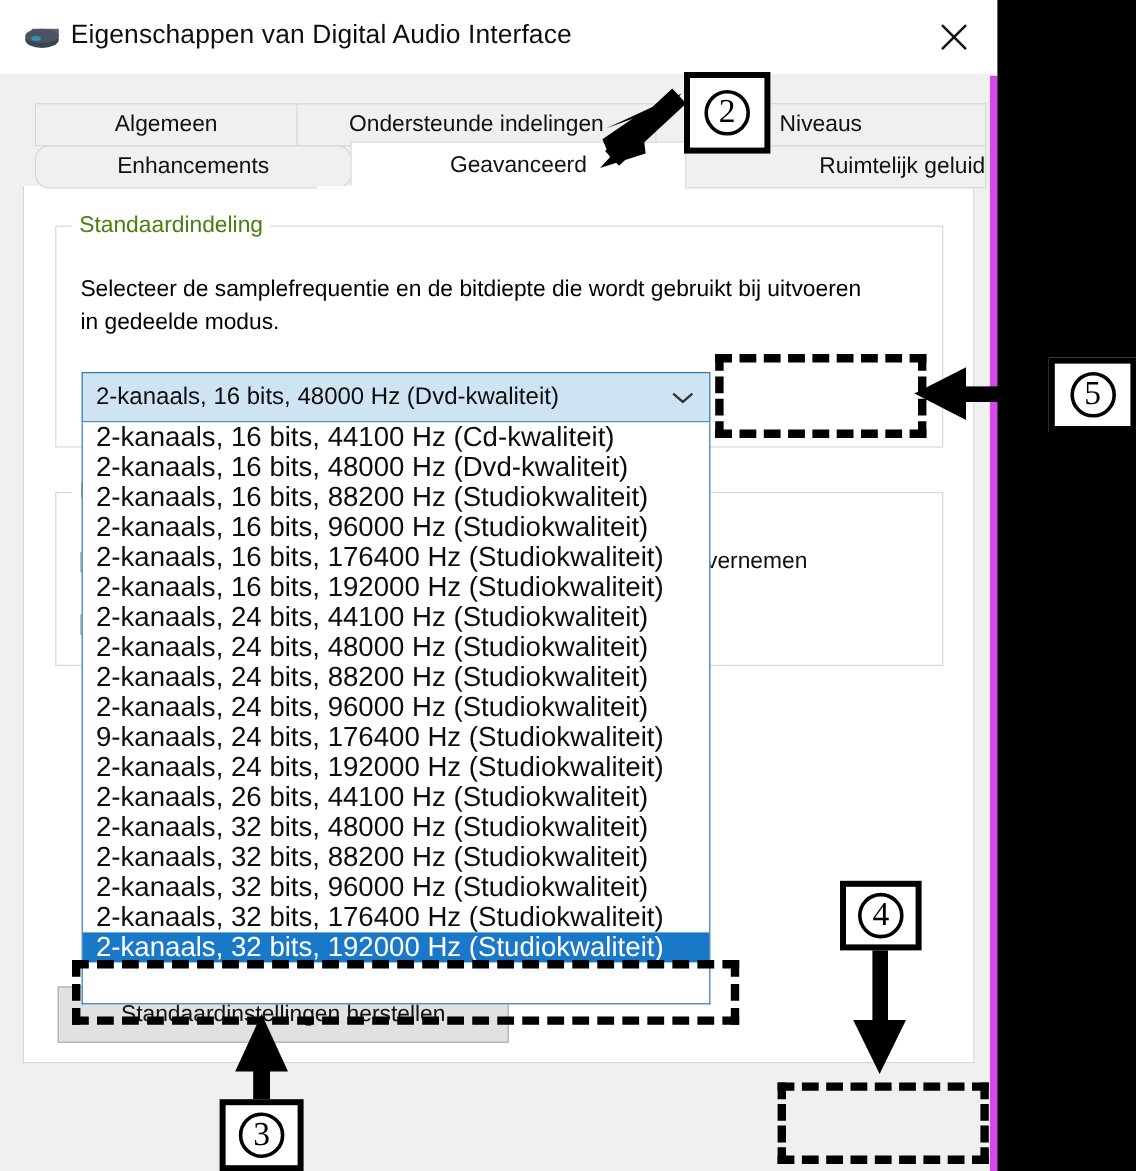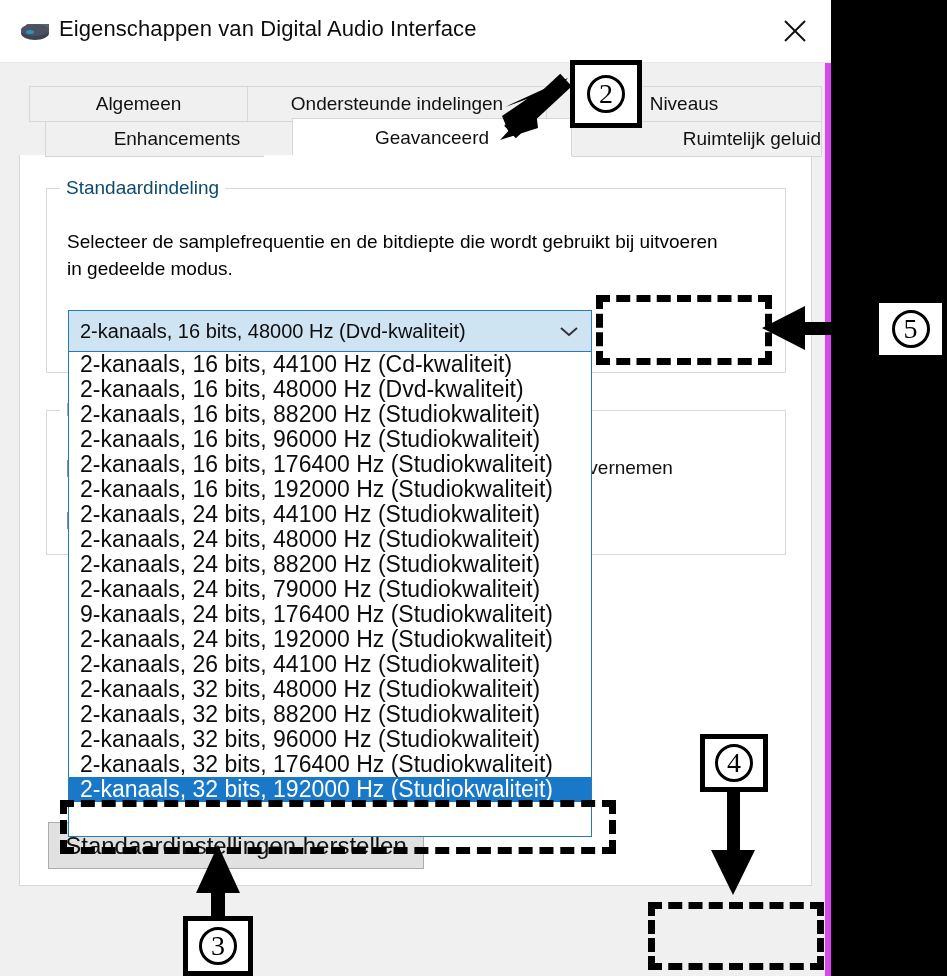--- a/index.html
+++ b/index.html
@@ -66,21 +66,21 @@
     cursor: default;
   }
   .tab.active {
     background: #ffffff;
     border-bottom-color: #ffffff;
     z-index: 4;
   }
   #tab-algemeen        { left: 0px;   top: 0px;  width: 219px; height: 36px; }
   #tab-ondersteunde    { left: 218px; top: 0px;  width: 300px; height: 36px; }
   #tab-niveaus         { left: 517px; top: 0px;  width: 276px; height: 36px; }
-  #tab-enhancements    { left: 16px;   top: 35px; width: 264px; height: 36px; }
+  #tab-enhancements    { left: 0px;   top: 35px; width: 264px; height: 36px; border-radius: 12px; }
   #tab-geavanceerd     { left: 263px; top: 32px; width: 280px; height: 39px; }
   #tab-ruimtelijk      { left: 542px; top: 35px; width: 251px; height: 36px; justify-content: flex-end; }
 
   
   #tabpage {
     position: absolute;
     left: 19px; top: 155px;
     width: 793px; height: 731px;
     background: #ffffff;
     border: 1px solid #d7d7d7;
@@ -97,21 +97,21 @@
   
   .groupbox {
     position: absolute;
     border: 1px solid #d8d8d8;
   }
   .group-label {
     position: absolute;
     background: #ffffff;
     padding: 0 6px;
     font-size: 19px;
-    color: #0c4a6e;
+    color: #4d7c0f;
     white-space: nowrap;
   }
   #group-standaard { left: 46px; top: 188px; width: 740px; height: 185px; }
   #group-standaard-label { left: 60px; top: 177px; }
 
   #standaard-desc {
     position: absolute;
     left: 67px; top: 228px;
     width: 660px;
     font-size: 19px;
@@ -148,21 +148,21 @@
   #chk-exclusive  { left: 67px; top: 457px; }
   #chk-priority   { left: 67px; top: 509px; }
 
   
   #restore-defaults {
     position: absolute;
     left: 48px; top: 822px;
     width: 376px; height: 47px;
     background: #e1e1e1;
     border: 1px solid #adadad;
-    font-size: 24px;
+    font-size: 19px;
     color: #111;
     display: flex; align-items: center; justify-content: center;
     cursor: default;
     white-space: nowrap;
   }
 
   
   #combo {
     position: absolute;
     left: 68px; top: 310px;
@@ -362,21 +362,21 @@
       <div id="dropdown-options">
           <div class="opt">2-kanaals, 16 bits, 44100 Hz (Cd-kwaliteit)</div>
           <div class="opt">2-kanaals, 16 bits, 48000 Hz (Dvd-kwaliteit)</div>
           <div class="opt">2-kanaals, 16 bits, 88200 Hz (Studiokwaliteit)</div>
           <div class="opt">2-kanaals, 16 bits, 96000 Hz (Studiokwaliteit)</div>
           <div class="opt">2-kanaals, 16 bits, 176400 Hz (Studiokwaliteit)</div>
           <div class="opt">2-kanaals, 16 bits, 192000 Hz (Studiokwaliteit)</div>
           <div class="opt">2-kanaals, 24 bits, 44100 Hz (Studiokwaliteit)</div>
           <div class="opt">2-kanaals, 24 bits, 48000 Hz (Studiokwaliteit)</div>
           <div class="opt">2-kanaals, 24 bits, 88200 Hz (Studiokwaliteit)</div>
-          <div class="opt">2-kanaals, 24 bits, 79000 Hz (Studiokwaliteit)</div>
+          <div class="opt">2-kanaals, 24 bits, 96000 Hz (Studiokwaliteit)</div>
           <div class="opt">9-kanaals, 24 bits, 176400 Hz (Studiokwaliteit)</div>
           <div class="opt">2-kanaals, 24 bits, 192000 Hz (Studiokwaliteit)</div>
           <div class="opt">2-kanaals, 26 bits, 44100 Hz (Studiokwaliteit)</div>
           <div class="opt">2-kanaals, 32 bits, 48000 Hz (Studiokwaliteit)</div>
           <div class="opt">2-kanaals, 32 bits, 88200 Hz (Studiokwaliteit)</div>
           <div class="opt">2-kanaals, 32 bits, 96000 Hz (Studiokwaliteit)</div>
           <div class="opt">2-kanaals, 32 bits, 176400 Hz (Studiokwaliteit)</div>
           <div class="opt selected">2-kanaals, 32 bits, 192000 Hz (Studiokwaliteit)</div>
         </div>
       <div id="dropdown-scroll"></div>

